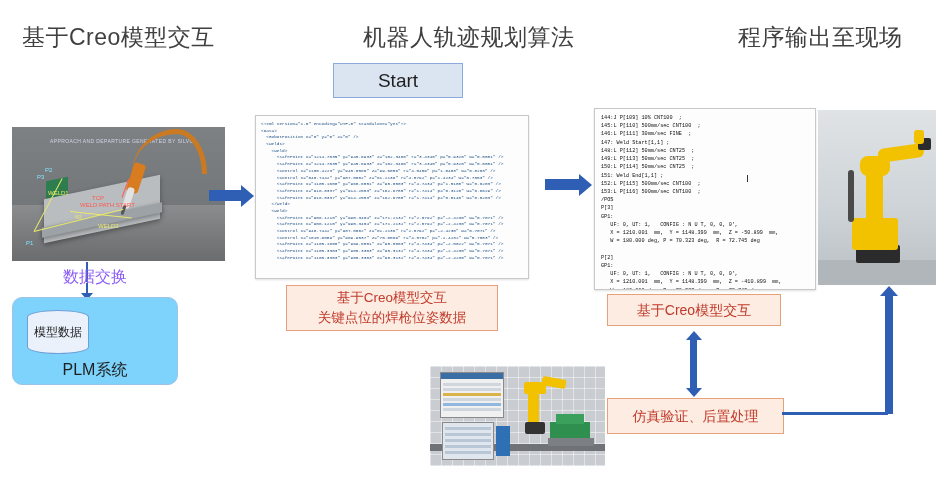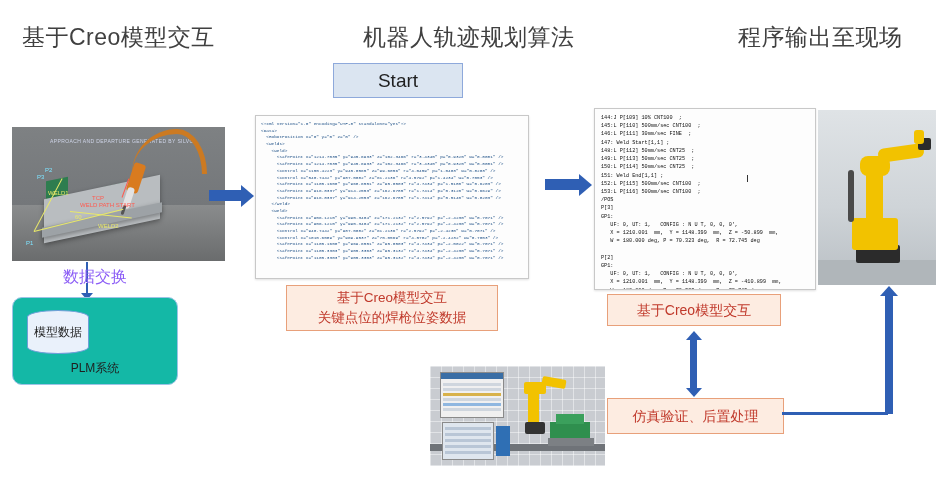--- a/index.html
+++ b/index.html
@@ -88,42 +88,42 @@
   .photo .ann.top { color: #cfd5e8; font-size: 5px; letter-spacing: .4px; }
   .photo .axis {
     position: absolute;
     height: 1px;
     background: #e8e86a;
     transform-origin: left center;
   }
 
   
   .plm-box {
-    background: #14b8a6;
+    background: #7dd3fc;
     border: 1px solid #9dc3e6;
     border-radius: 10px;
   }
   .cyl {
     position: absolute;
     background: #eaf1fb;
     border: 1px solid #6f9fd8;
     border-radius: 50% / 16%;
   }
   .cyl-label {
     position: absolute;
     width: 100%;
     text-align: center;
     font-size: 12px;
     color: #1f1f1f;
   }
   .plm-title {
     position: absolute;
     width: 100%;
     text-align: center;
-    font-size: 12px;
+    font-size: 16px;
     color: #1f1f1f;
   }
   .exchange-label {
     font-size: 16px;
     color: #8b5cf6;
     white-space: nowrap;
   }
 
   
   .code-panel {

